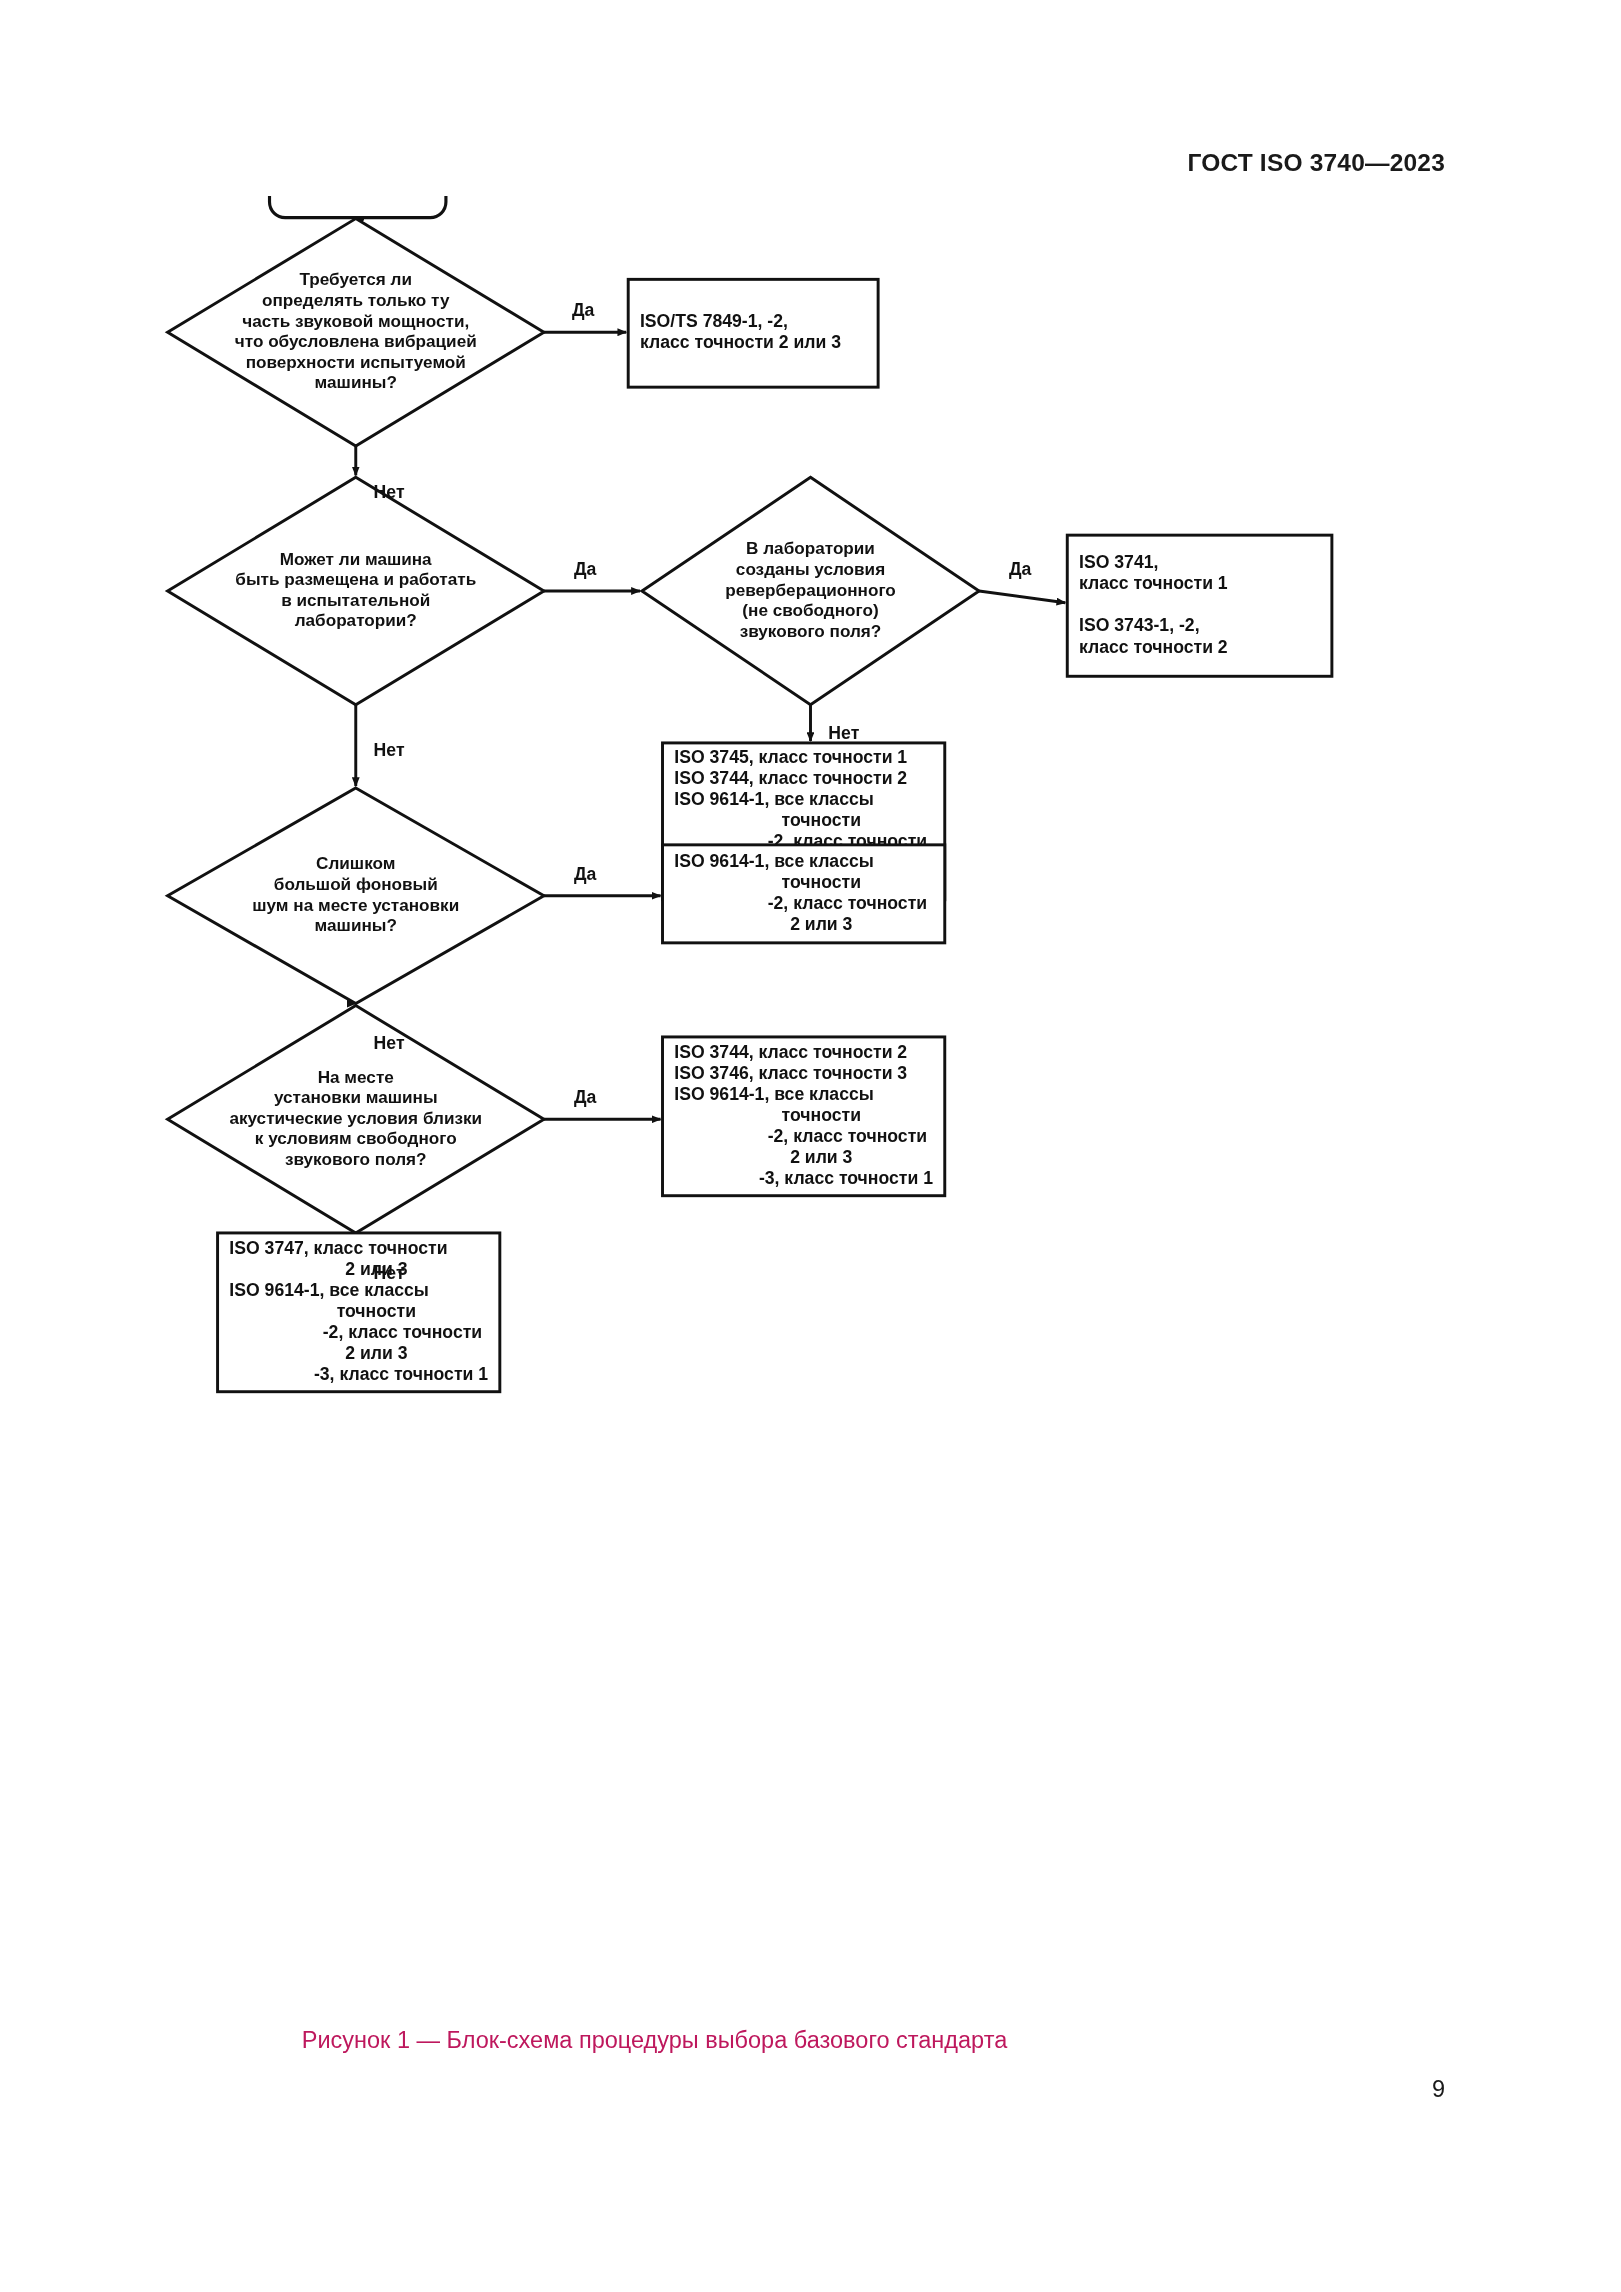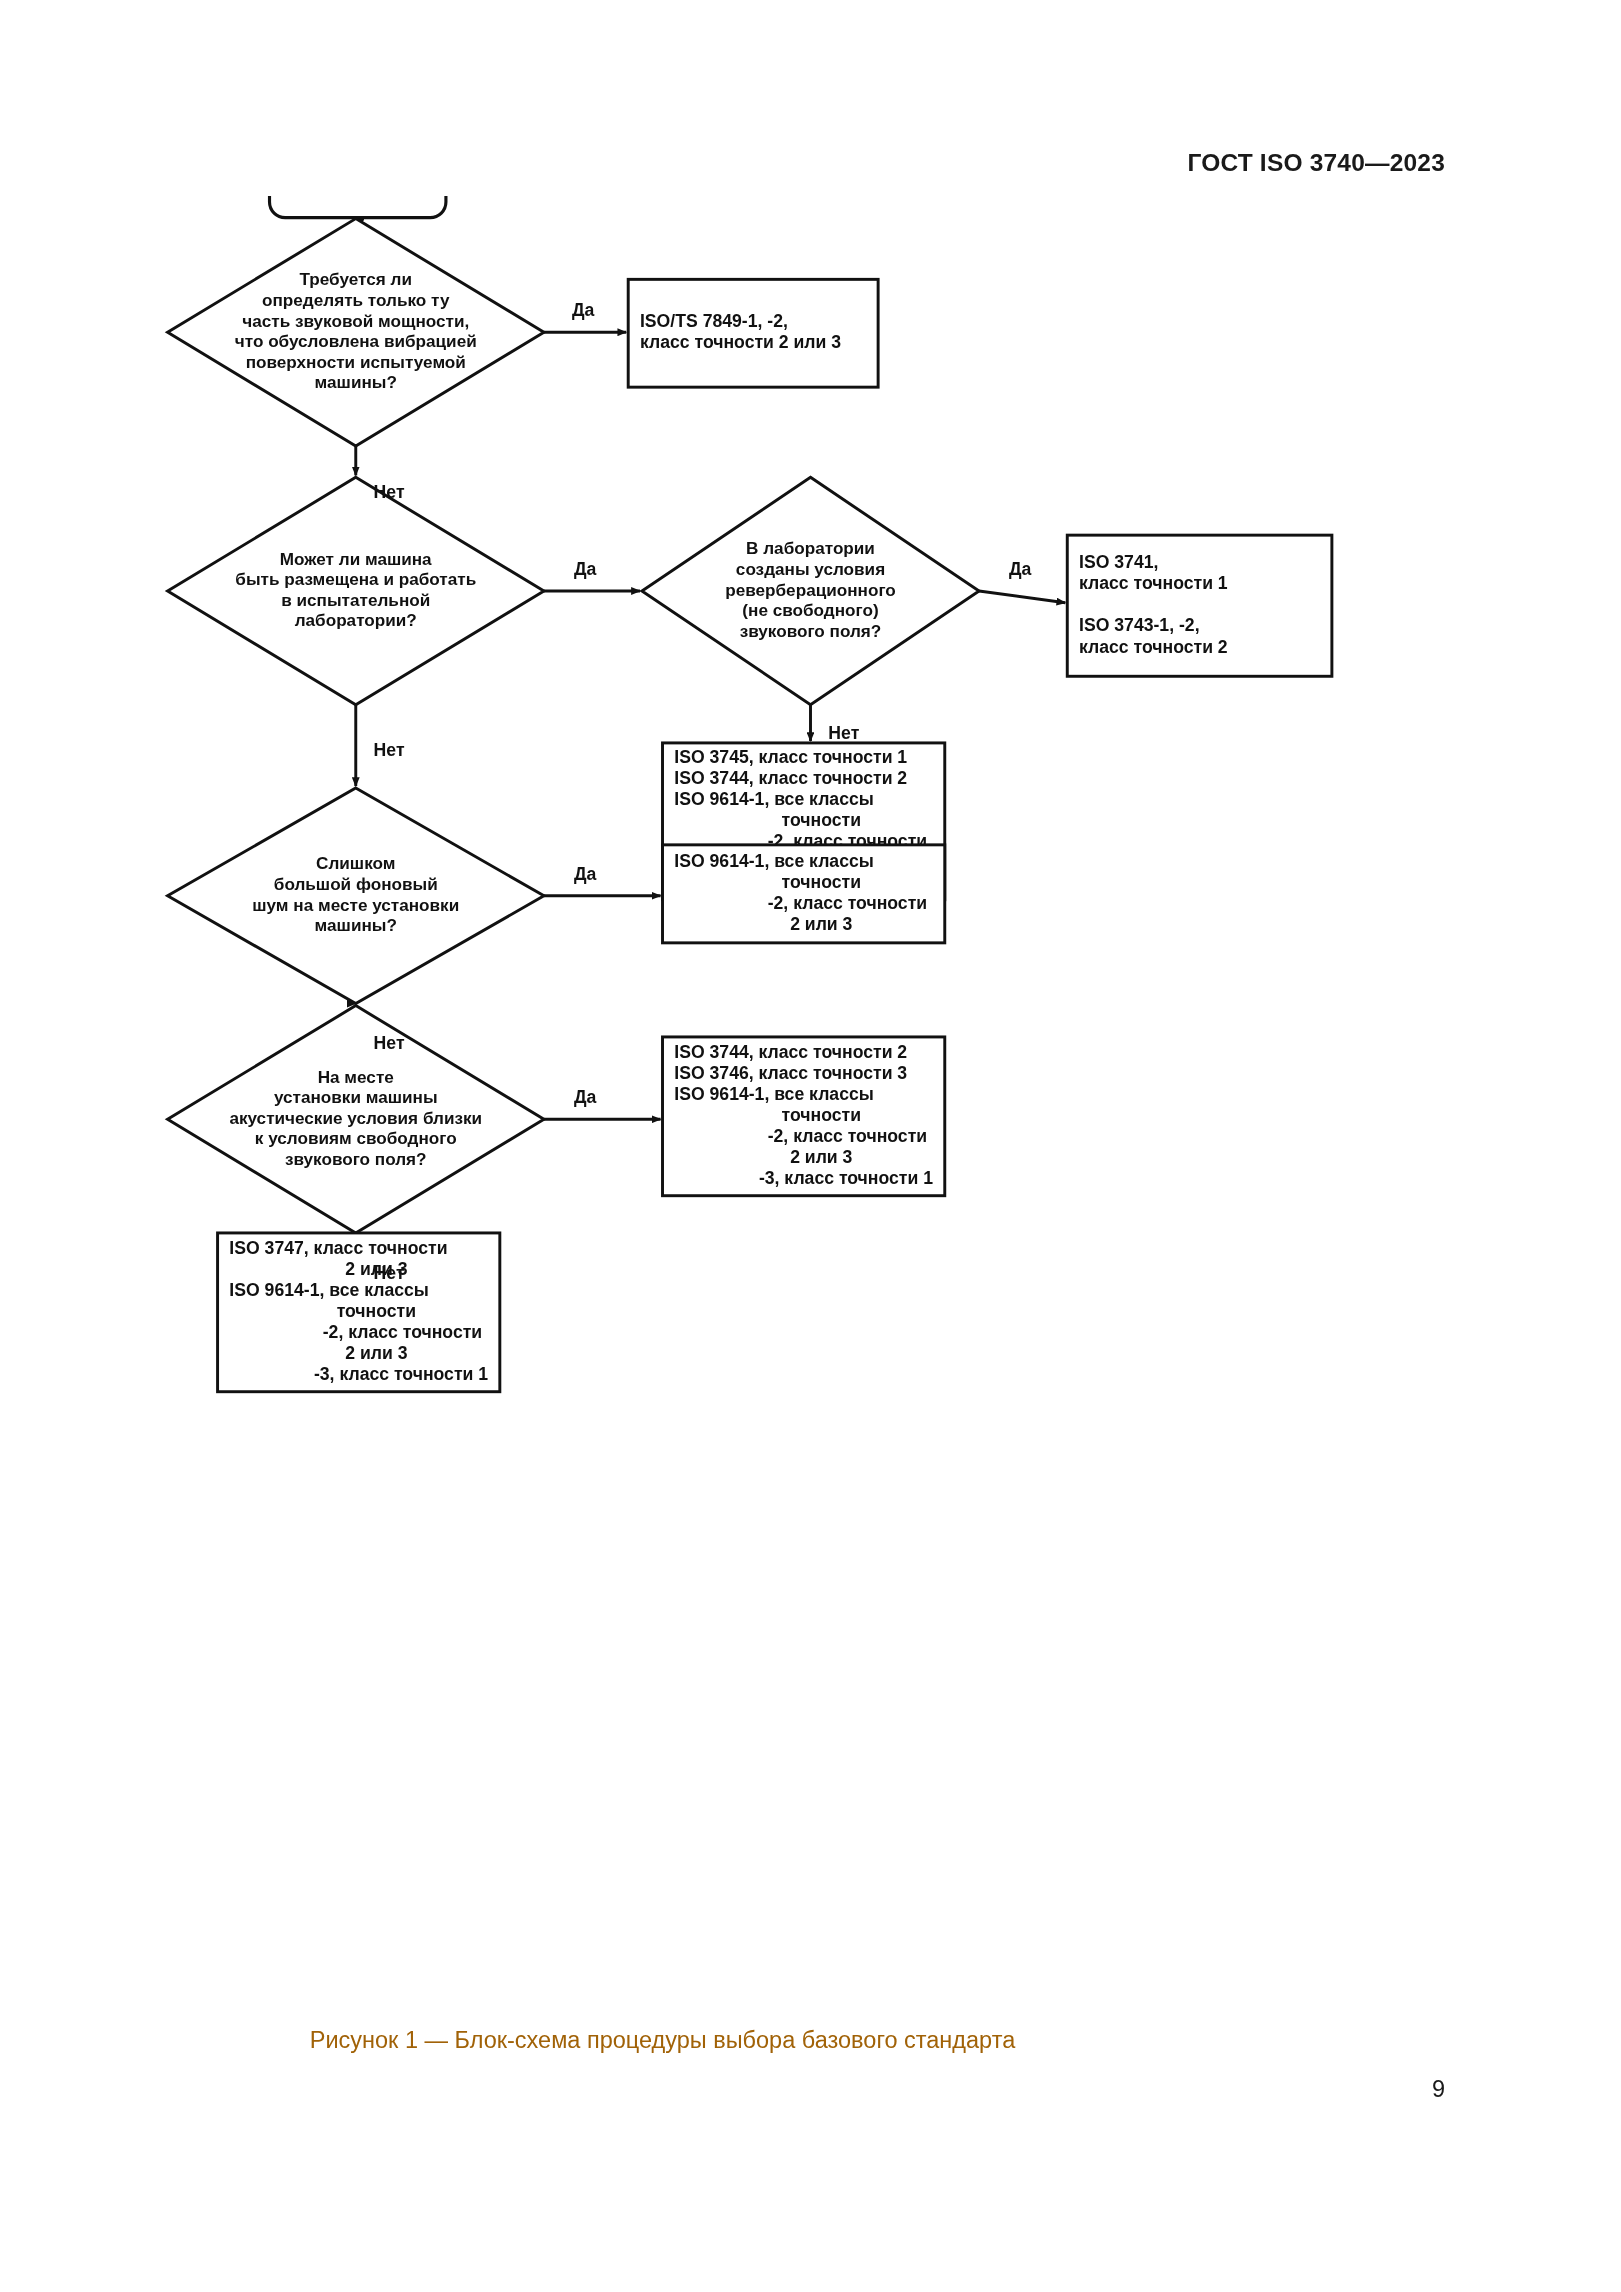--- a/index.html
+++ b/index.html
@@ -80,22 +80,21 @@
     font-size: 18px;
     font-weight: bold;
   }
   .figure-caption {
     position: absolute;
     top: 2027px;
     left: 0;
     width: 1309px;
     text-align: center;
     font-size: 23.5px;
-    color: #a16207;
-    padding-left: 8px;
+    color: #be185d;
   }
   .page-number {
     position: absolute;
     top: 2076px;
     right: 176px;
     font-size: 23.5px;
     color: #1a1a1a;
   }
 </style>
 </head>

